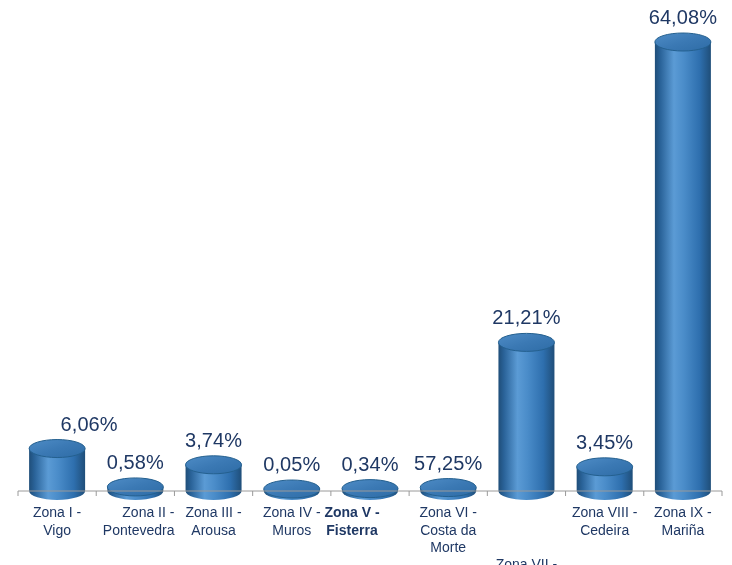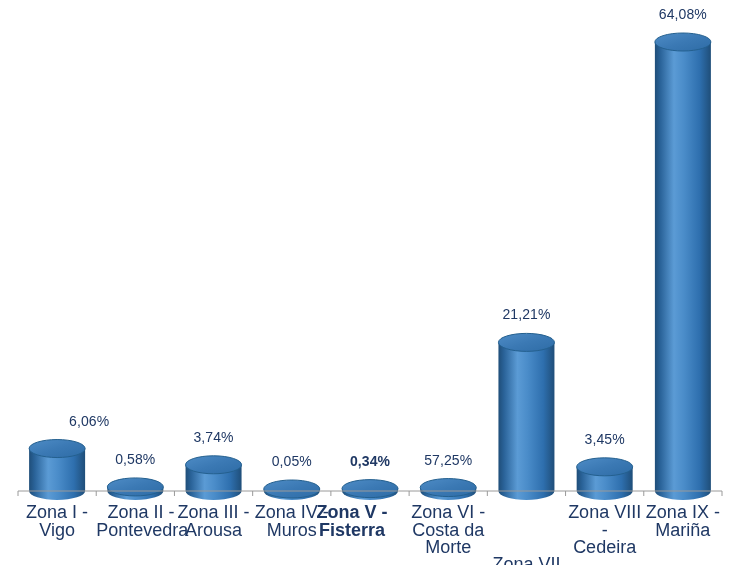--- a/index.html
+++ b/index.html
@@ -11,30 +11,30 @@
     overflow:hidden;
   }
   #chart-root{
     position:relative;
     width:732px;height:565px;
     background:#ffffff;
   }
   #plot-svg{position:absolute;left:0;top:0;}
   .value-label{
     position:absolute;
-    font-size:14px;
+    font-size:20px;
     color:#1F3864;
     text-align:center;
     white-space:nowrap;
     letter-spacing:0.1px;
     transform:translateX(-50%);
   }
   .cat-label{
     position:absolute;
-    font-size:18px;
+    font-size:14px;
     color:#1F3864;
     text-align:center;
     line-height:17.5px;
     transform:translateX(-50%);
     white-space:pre-line;
   }
 </style>
 </head>
 <body>
 
@@ -105,21 +105,21 @@
         <line x1="565.5555555555557" y1="491" x2="565.5555555555557" y2="496" stroke="#9A9A9A" stroke-width="1"></line>
         <line x1="643.7777777777778" y1="491" x2="643.7777777777778" y2="496" stroke="#9A9A9A" stroke-width="1"></line>
         <line x1="722" y1="491" x2="722" y2="496" stroke="#9A9A9A" stroke-width="1"></line>
       </g>
   </svg>
   <div id="value-labels">
       <div class="value-label" style="left: 57.1111px; top: 412.538px; margin-left: 32px;">6,06%</div>
       <div class="value-label" style="left: 135.333px; top: 450.936px;">0,58%</div>
       <div class="value-label" style="left: 213.556px; top: 428.794px; text-align: center;">3,74%</div>
       <div class="value-label" style="left: 291.778px; top: 453px;">0,05%</div>
-      <div class="value-label" style="left: 370px; top: 452.618px; font-weight: bold;">0,34%</div>
+      <div class="value-label" style="left: 370px; top: 452.618px;">0,34%</div>
       <div class="value-label" style="left: 448.222px; top: 451.567px;">57,25%</div>
       <div class="value-label" style="left: 526.444px; top: 306.384px;">21,21%</div>
       <div class="value-label" style="left: 604.667px; top: 430.826px;">3,45%</div>
       <div class="value-label" style="left: 682.889px; top: 6px;">64,08%</div>
     </div>
   <div id="cat-labels">
       <div class="cat-label" style="left: 57.1111px; top: 504px; width: 78.2222px;">Zona I - Vigo</div>
       <div class="cat-label" style="left: 135.333px; top: 504px; width: 78.2222px; text-align: right;">Zona II -
 Pontevedra</div>
       <div class="cat-label" style="left: 213.556px; top: 504px; width: 78.2222px;">Zona III -

